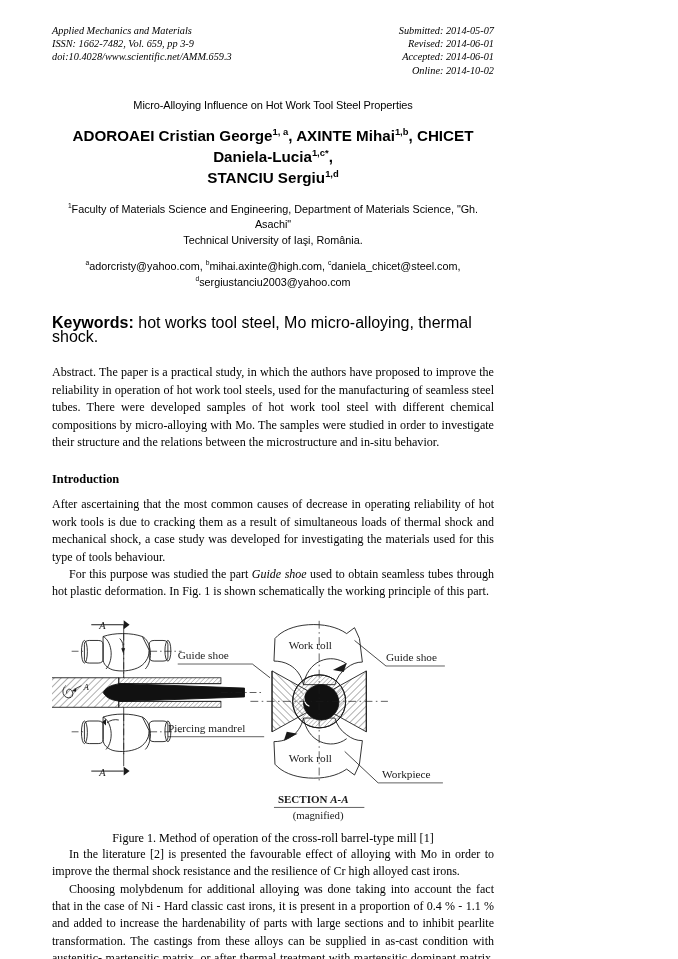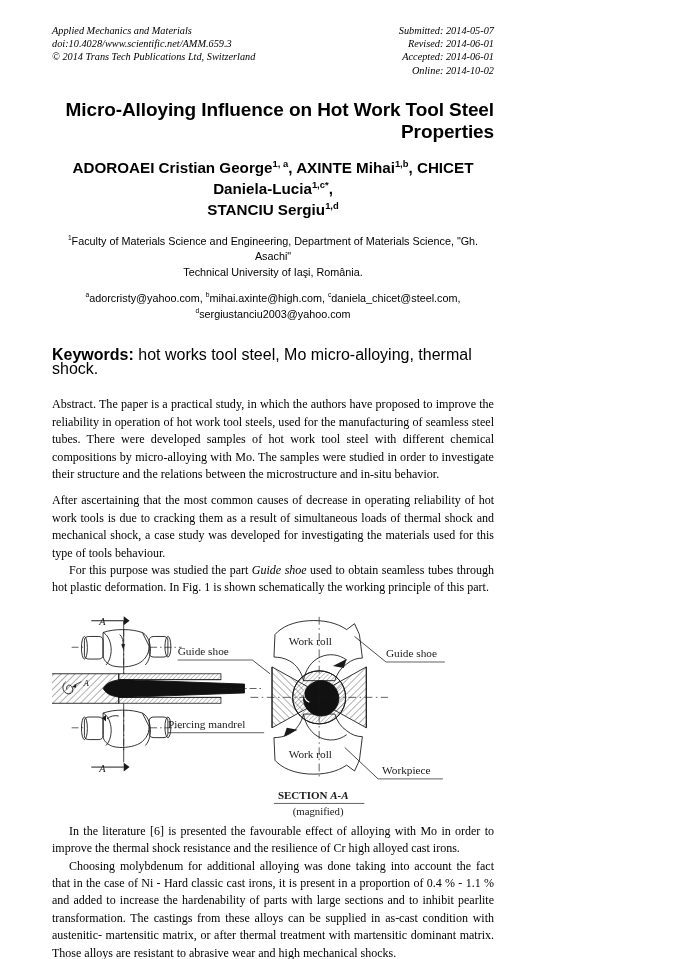--- a/index.html
+++ b/index.html
@@ -33,23 +33,23 @@
     line-height: 13.2px;
     margin-top: 2px;
   }
   .journal-header .left { text-align: left; }
   .journal-header .right { text-align: right; }
   .journal-header div div { white-space: nowrap; }
 
   
   .paper-title {
     font-family: "Liberation Sans", "DejaVu Sans", sans-serif;
-    font-weight: bold;
-    font-size: 19px;
-    text-align: right;
+    font-weight: normal;
+    font-size: 11px;
+    text-align: center;
     margin-top: 22px;
     letter-spacing: -0.1px;
   }
 
   
   .authors {
     font-family: "Liberation Sans", "DejaVu Sans", sans-serif;
     font-size: 15.2px;
     text-align: center;
     line-height: 21px;
@@ -131,22 +131,22 @@
   svg text { font-family: "Liberation Serif", "DejaVu Serif", serif; }
 </style>
 </head>
 <body>
 
 <div class="page">
 
   <div class="journal-header">
     <div class="left">
       <div>Applied Mechanics and Materials</div>
+      <div>ISSN: 1662-7482, Vol. 659, pp 3-9</div>
       <div>doi:10.4028/www.scientific.net/AMM.659.3</div>
-      <div>© 2014 Trans Tech Publications Ltd, Switzerland</div>
     </div>
     <div class="right">
       <div>Submitted: 2014-05-07</div>
       <div>Revised: 2014-06-01</div>
       <div>Accepted: 2014-06-01</div>
       <div>Online: 2014-10-02</div>
     </div>
   </div>
 
   <div class="paper-title">Micro-Alloying Influence on Hot Work Tool Steel Properties</div>
@@ -171,20 +171,21 @@
   </div>
 
   <div class="keywords">
     <b>Keywords:</b><span> hot works tool steel, Mo micro-alloying, thermal shock.</span>
   </div>
 
   <div class="abstract">
     <b>Abstract.</b><span> The paper is a practical study, in which the authors have proposed to improve the reliability in operation of hot work tool steels, used for the manufacturing of seamless steel tubes. There were developed samples of hot work tool steel with different chemical compositions by micro-alloying with Mo. The samples were studied in order to investigate their structure and the relations between the microstructure and in-situ behavior.</span>
   </div>
 
+  <div class="section-heading">Introduction</div>
   <div class="body-par">After ascertaining that the most common causes of decrease in operating reliability of hot work tools is due to cracking them as a result of simultaneous loads of thermal shock and mechanical shock, a case study was developed for investigating the materials used for this type of tools behaviour.</div>
   <div class="body-par indent"><span>For this purpose was studied the part </span><i>Guide shoe</i><span> used to obtain seamless tubes through hot plastic deformation. In Fig. 1 is shown schematically the working principle of this part.</span></div>
 
   <div class="figure-wrap">
     <svg width="450" height="212" viewBox="0 0 450 212">
       <defs>
         <pattern id="hatch" width="5" height="5" patternTransform="rotate(45)" patternUnits="userSpaceOnUse">
           <line x1="0" y1="0" x2="0" y2="5" stroke="#1a1a1a" stroke-width="0.7"></line>
         </pattern>
         <pattern id="hatchR" width="5" height="5" patternTransform="rotate(-45)" patternUnits="userSpaceOnUse">
@@ -328,17 +329,18 @@
             <text x="18" y="190" font-size="11.2" font-weight="bold" fill="#1a1a1a" stroke="none">SECTION <tspan font-style="italic">A-A</tspan></text>
             <line x1="14" y1="194" x2="106" y2="194" stroke-width="0.7"></line>
             <text x="33" y="206" font-size="11" fill="#1a1a1a" stroke="none">(magnified)</text>
           </g>
         </g>
 
       </g>
     </svg>
   </div>
 
-
-  <div class="body-par indent after-figure">In the literature [6] is presented the favourable effect of alloying with Mo in order to improve the thermal shock resistance and the resilience of Cr high alloyed cast irons.</div>
+  <div class="figure-caption">Figure 1. Method of operation of the cross-roll barrel-type mill [1]</div>
+
+  <div class="body-par indent after-figure">In the literature [2] is presented the favourable effect of alloying with Mo in order to improve the thermal shock resistance and the resilience of Cr high alloyed cast irons.</div>
   <div class="body-par indent tight">Choosing molybdenum for additional alloying was done taking into account the fact that in the case of Ni - Hard classic cast irons, it is present in a proportion of 0.4 % - 1.1 % and added to increase the hardenability of parts with large sections and to inhibit pearlite transformation. The castings from these alloys can be supplied in as-cast condition with austenitic- martensitic matrix, or after thermal treatment with martensitic dominant matrix. Those alloys are resistant to abrasive wear and high mechanical shocks.</div>
 
 </div>
 
 </body></html>

